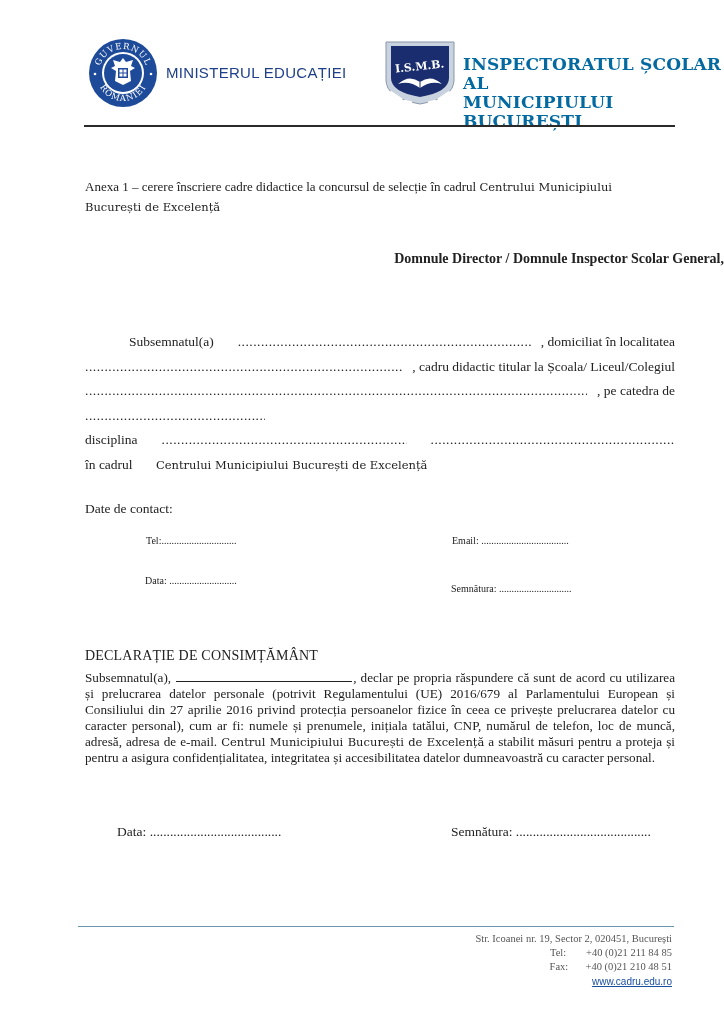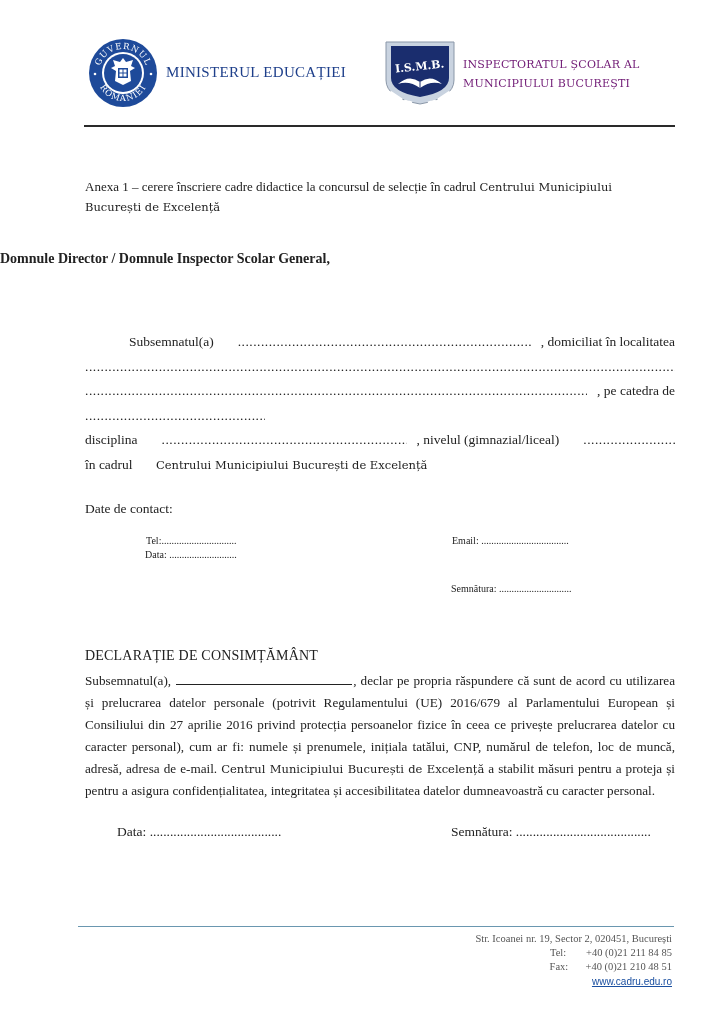--- a/index.html
+++ b/index.html
@@ -3,41 +3,41 @@
   <meta charset="utf-8">
   <style>
     html, body { margin: 0; padding: 0; background: #ffffff; }
     body { width: 724px; height: 1024px; position: relative; overflow: hidden;
            font-family: "Liberation Serif", serif; color: #222; }
     .abs { position: absolute; }
 
     
     .gov-logo { left: 88px; top: 38px; width: 70px; height: 70px; }
     .min-name { left: 166px; top: 64px; font-size: 17px; color: #1e3f8a; letter-spacing: 0.3px;
-                font-family: Liberation Serif, serif; font-size: 15px; }
+                font-family: Liberation Sans, sans-serif; font-size: 15px; }
     .ismb-logo { left: 384px; top: 40px; width: 72px; height: 66px; }
-    .ismb-name { left: 463px; top: 55px; font-weight: normal; color: #701a75; font-size: 11px;
+    .ismb-name { left: 463px; top: 55px; font-weight: bold; color: #0369a1; font-size: 17px;
                  line-height: 19px; font-family: "DejaVu Serif", serif; letter-spacing: 0.2px; }
 
     .top-rule { left: 84px; top: 125px; width: 591px; height: 2px; background: #2a2a2a; }
 
     .annex { left: 85px; top: 135px; width: 590px; font-size: 13px; line-height: 19px; text-align: justify; margin-top: 42px; }
     .sans-insert { font-family: "DejaVu Serif", serif; font-size: 11.5px; }
 
-    .salutation { left: 0; width: 724px; top: 251px; text-align: left; font-weight: bold; font-size: 14px; }
+    .salutation { left: 0; width: 724px; top: 251px; text-align: right; font-weight: bold; font-size: 14px; }
 
     .body-lines { left: 85px; top: 330px; width: 590px; font-size: 13.5px; }
     .body-lines .line { height: 24.5px; line-height: 24px; white-space: nowrap; display: flex; gap: 10px; }
     .dots { flex: 1; overflow: hidden; white-space: nowrap; letter-spacing: 0.5px; }
 
     .contact-title { left: 85px; top: 501px; font-size: 13.5px; }
     .contact-field { font-size: 10px; }
 
     .decl-title { left: 85px; top: 648px; font-size: 14px; letter-spacing: 0.2px; }
-    .decl-body { left: 85px; top: 670px; width: 590px; font-size: 13.2px; line-height: 22px; text-align: justify; }
+    .decl-body { left: 85px; top: 670px; width: 590px; font-size: 13.2px; line-height: 16px; text-align: justify; }
     .underline-blank { display: inline-block; width: 176px; border-bottom: 1.5px solid #222; height: 10px; margin: 0 1px; }
 
     .sig-field { font-size: 13.5px; text-align: center; }
 
     .bottom-rule { left: 78px; top: 926px; width: 596px; height: 1px; background: #6a97b0; }
     .footer { right: 52px; top: 932px; text-align: right; font-size: 10.5px; line-height: 14.2px; color: #555; margin-left: 17px; }
     .footer .web { color: #1a4fa0; text-decoration: underline; font-family: "Liberation Sans", sans-serif; font-size: 10px; }
     .footer .lbl { display: inline-block; width: 36px; text-align: left; }
   </style>
 </head>
@@ -97,50 +97,50 @@
 
 <div class="abs body-lines">
   <div class="line">
     <span style="padding-left:44px">Subsemnatul(a)</span>
     <span style="width:4px"></span>
     <span class="dots">..........................................................................................................................................................</span>
     <span>, domiciliat în localitatea</span>
   </div>
   <div class="line">
     <span class="dots">..........................................................................................................................................................</span>
+    <span>, cadru didactic titular la Școala/ Liceul/Colegiul</span>
   </div>
   <div class="line">
     <span class="dots">..................................................................................................................................................................................................</span>
     <span>, pe catedra de</span>
   </div>
   <div class="line">
     <span class="dots" style="flex:0 0 180px">...............................................................</span>
   </div>
   <div class="line">
     <span>disciplina</span>
     <span style="width:4px"></span>
     <span class="dots" style="flex:0 0 245px">..........................................................................................</span>
-    <span>, nivelul (gimnazial/liceal)</span>
     <span style="width:4px"></span>
     <span class="dots">...................................................................</span>
   </div>
   <div class="line">
     <span>în cadrul </span>&nbsp;<span class="sans-insert" style="line-height:24px">Centrului Municipiului București de Excelență</span>
   </div>
 </div>
 
 <div class="abs contact-title">Date de contact:</div>
 
 <div class="abs contact-field" style="left:146px; top:535px;">
   <span>Tel:</span><span>..............................</span>
 </div>
 <div class="abs contact-field" style="left:452px; top:535px;">
   <span>Email: </span><span>...................................</span>
 </div>
-<div class="abs contact-field" style="left:145px; top:549px;">
+<div class="abs contact-field" style="left:145px; top:575px;">
   <span>Data: </span><span>...........................</span>
 </div>
 <div class="abs contact-field" style="left:451px; top:583px;">
   <span>Semnătura: </span><span>.............................</span>
 </div>
 
 <div class="abs decl-title">DECLARAȚIE DE CONSIMȚĂMÂNT</div>
 <div class="abs decl-body">
   <span>Subsemnatul(a), </span><span class="underline-blank"></span><span>, declar pe propria răspundere că sunt de acord cu utilizarea și prelucrarea datelor personale (potrivit Regulamentului (UE) 2016/679 al Parlamentului European și Consiliului din 27 aprilie 2016 privind protecția persoanelor fizice în ceea ce privește prelucrarea datelor cu caracter personal), cum ar fi: numele și prenumele, inițiala tatălui, CNP, numărul de telefon, loc de muncă, adresă, adresa de e-mail. </span><span class="sans-insert">Centrul Municipiului București de Excelență</span><span> a stabilit măsuri pentru a proteja și pentru a asigura confidențialitatea, integritatea și accesibilitatea datelor dumneavoastră cu caracter personal.</span>
 </div>

